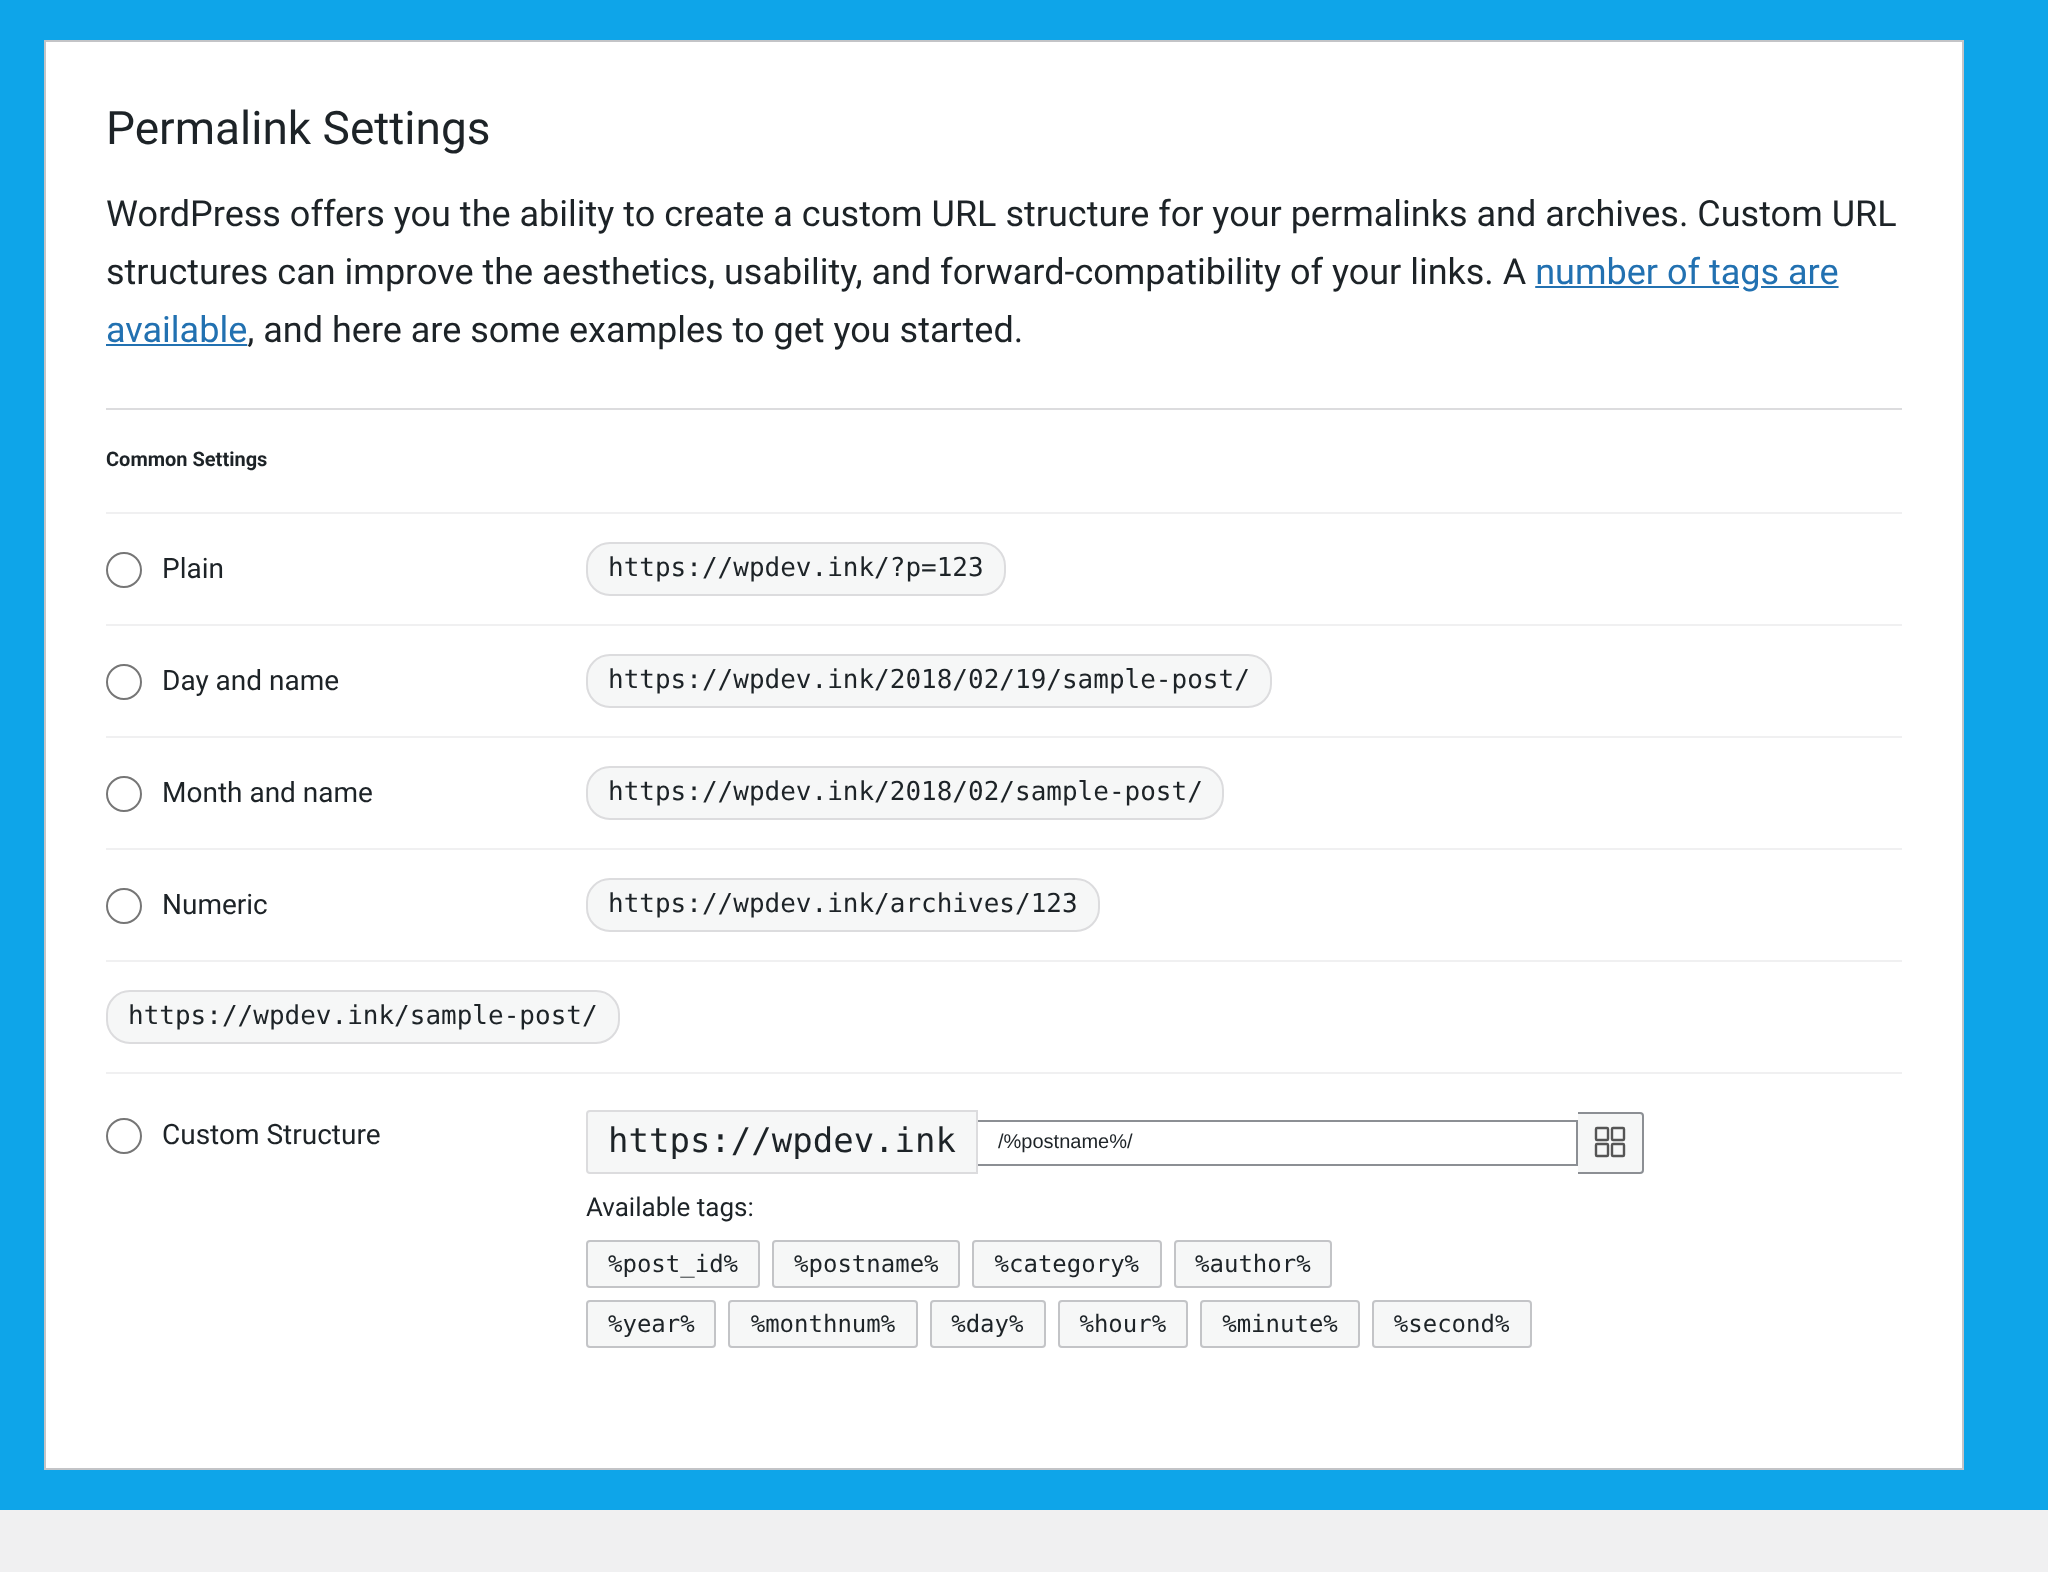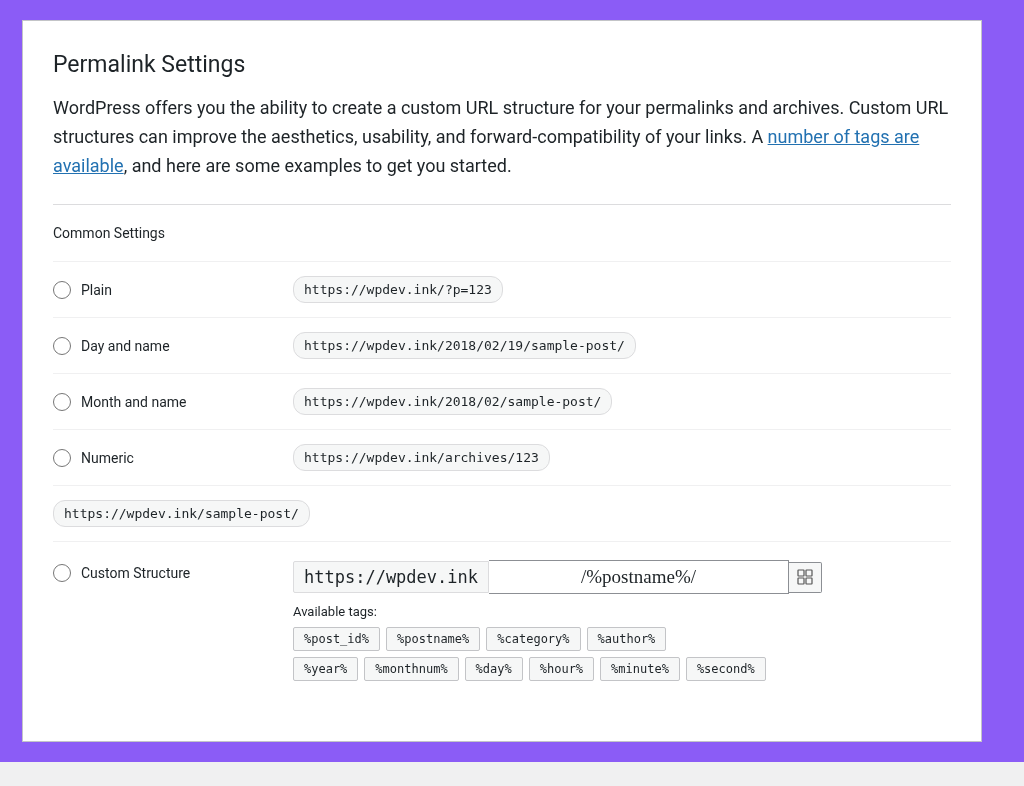--- a/index.html
+++ b/index.html
@@ -4,21 +4,21 @@
   <style>
     * { box-sizing: border-box; margin: 0; padding: 0; }
     body {
       font-family: -apple-system, BlinkMacSystemFont, "Segoe UI", Roboto, Oxygen, sans-serif;
       font-size: 14px;
       color: #1d2327;
       background: #f0f0f1;
       min-height: 786px;
     }
     .page-wrap {
-      background: #8b5cf6;
+      background: #0ea5e9;
       padding: 20px 20px 20px 0;
     }
     .content-area {
       background: #fff;
       max-width: 960px;
       margin: 0 auto;
       padding: 30px 30px 40px 30px;
       border: 1px solid #c3c4c7;
     }
     h1 {
@@ -32,22 +32,22 @@
       line-height: 1.6;
       color: #1d2327;
       margin-bottom: 24px;
       max-width: 900px;
     }
     .description a {
       color: #2271b1;
       text-decoration: underline;
     }
     h2.section-title {
-      font-size: 14px;
-      font-weight: 400;
+      font-size: 10px;
+      font-weight: 700;
       color: #1d2327;
       margin-bottom: 20px;
       padding-bottom: 0;
     }
     .settings-row {
       display: flex;
       align-items: center;
       padding: 14px 0;
       border-top: 1px solid #f0f0f1;
     }
@@ -94,26 +94,25 @@
       font-family: Consolas, Monaco, monospace;
       font-size: 17px;
       color: #1d2327;
       border-radius: 2px 0 0 2px;
       white-space: nowrap;
     }
     .custom-url-input {
       border: 1px solid #8c8f94;
       border-left: none;
       padding: 5px 10px;
-      font-family: Liberation Serif, serif;
-      font-size: 19px;
+      font-family: Liberation Sans, sans-serif;
+      font-size: 10px;
       color: #1d2327;
       width: 300px;
       outline: none;
-      text-align: center;
     }
     .tags-button {
       border: 1px solid #8c8f94;
       border-left: none;
       background: #f6f7f7;
       padding: 5px 8px;
       cursor: pointer;
       display: flex;
       align-items: center;
       justify-content: center;

